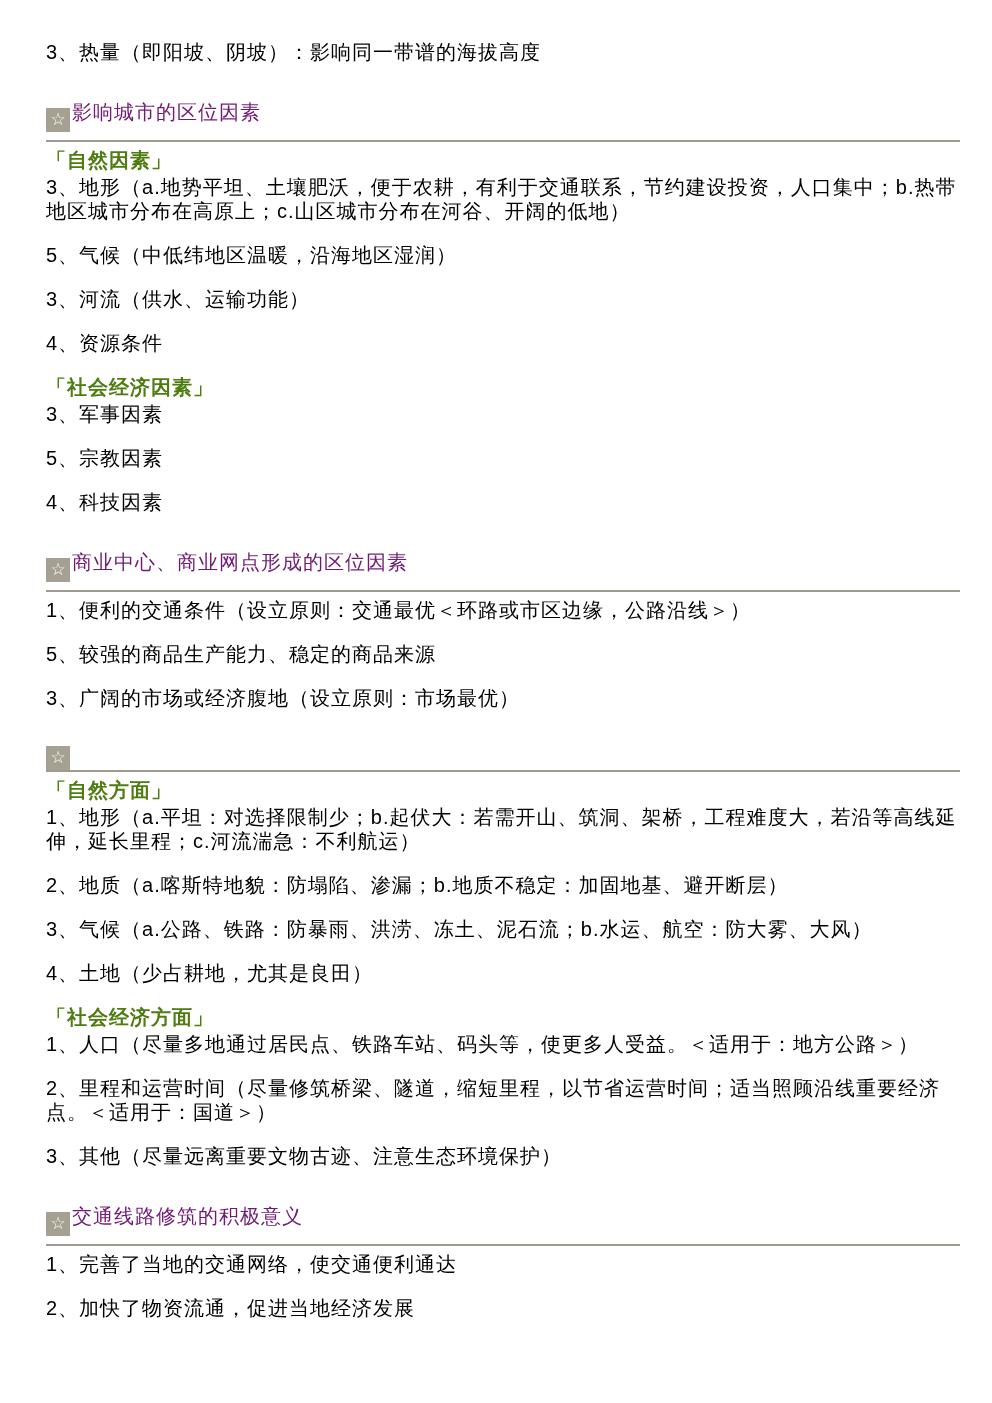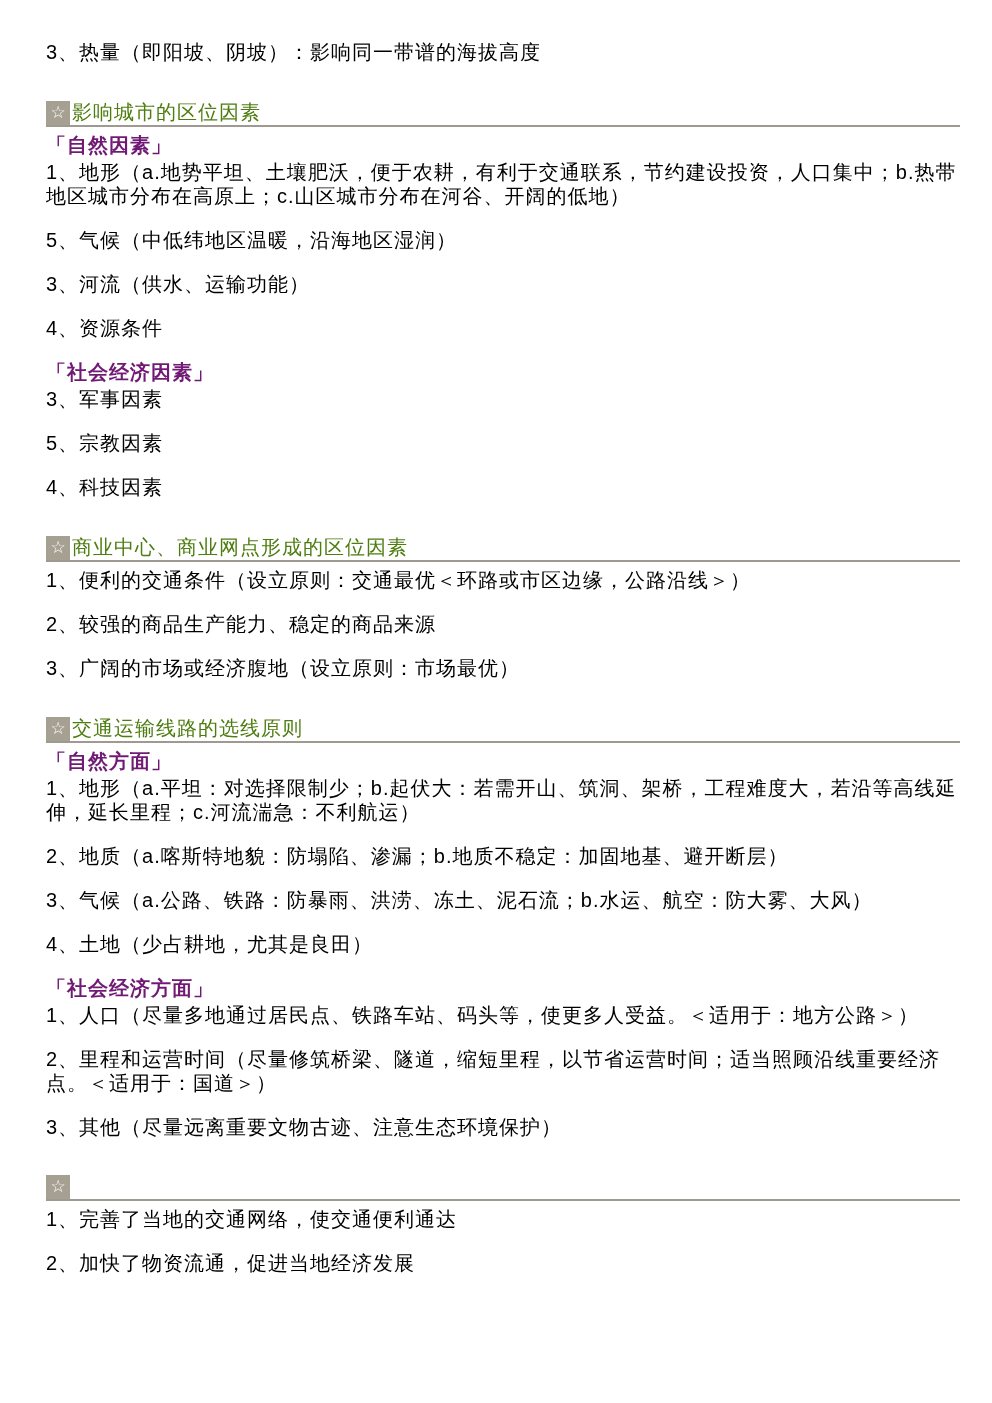--- a/index.html
+++ b/index.html
@@ -24,21 +24,21 @@
     letter-spacing: 1px;
     color: #000000;
     margin: 0 0 20px 0;
   }
   .subtitle {
     font-family: "Liberation Sans", sans-serif;
     font-size: 20px;
     line-height: 24px;
     letter-spacing: 1px;
     font-weight: bold;
-    color: #701a75;
+    color: #4d7c0f;
     margin: 0 0 3px 0;
   }
   .section-header {
     display: flex;
     align-items: center;
     gap: 2px;
     margin: 36px 0 6px 0;
     border-bottom: 2px solid #9f9a8f;
   }
   .star-box {
@@ -50,68 +50,68 @@
     font-size: 17px;
     line-height: 24px;
     text-align: center;
     display: inline-block;
   }
   .section-title {
     font-family: "Liberation Serif", serif;
     font-size: 20px;
     line-height: 24px;
     letter-spacing: 1px;
-    color: #4d7c0f;
-    padding-bottom: 1px;
+    color: #701a75;
+    padding-bottom: 16px;
   }
 </style>
 </head>
 <body>
 
 <div class="page">
 
   <p class="body-text">3、热量（即阳坡、阴坡）：影响同一带谱的海拔高度</p>
 
   <div class="section-header">
     <span class="star-box">☆</span>
     <span class="section-title">影响城市的区位因素</span>
   </div>
   <p class="subtitle">「自然因素」</p>
-  <p class="body-text">1、地形（a.地势平坦、土壤肥沃，便于农耕，有利于交通联系，节约建设投资，人口集中；b.热带地区城市分布在高原上；c.山区城市分布在河谷、开阔的低地）</p>
+  <p class="body-text">3、地形（a.地势平坦、土壤肥沃，便于农耕，有利于交通联系，节约建设投资，人口集中；b.热带地区城市分布在高原上；c.山区城市分布在河谷、开阔的低地）</p>
   <p class="body-text">5、气候（中低纬地区温暖，沿海地区湿润）</p>
   <p class="body-text">3、河流（供水、运输功能）</p>
   <p class="body-text">4、资源条件</p>
 
   <p class="subtitle">「社会经济因素」</p>
   <p class="body-text">3、军事因素</p>
   <p class="body-text">5、宗教因素</p>
   <p class="body-text">4、科技因素</p>
 
   <div class="section-header">
     <span class="star-box">☆</span>
     <span class="section-title">商业中心、商业网点形成的区位因素</span>
   </div>
   <p class="body-text">1、便利的交通条件（设立原则：交通最优＜环路或市区边缘，公路沿线＞）</p>
-  <p class="body-text">2、较强的商品生产能力、稳定的商品来源</p>
+  <p class="body-text">5、较强的商品生产能力、稳定的商品来源</p>
   <p class="body-text">3、广阔的市场或经济腹地（设立原则：市场最优）</p>
 
   <div class="section-header">
     <span class="star-box">☆</span>
-    <span class="section-title">交通运输线路的选线原则</span>
   </div>
   <p class="subtitle">「自然方面」</p>
   <p class="body-text">1、地形（a.平坦：对选择限制少；b.起伏大：若需开山、筑洞、架桥，工程难度大，若沿等高线延伸，延长里程；c.河流湍急：不利航运）</p>
   <p class="body-text">2、地质（a.喀斯特地貌：防塌陷、渗漏；b.地质不稳定：加固地基、避开断层）</p>
   <p class="body-text">3、气候（a.公路、铁路：防暴雨、洪涝、冻土、泥石流；b.水运、航空：防大雾、大风）</p>
   <p class="body-text">4、土地（少占耕地，尤其是良田）</p>
 
   <p class="subtitle">「社会经济方面」</p>
   <p class="body-text">1、人口（尽量多地通过居民点、铁路车站、码头等，使更多人受益。＜适用于：地方公路＞）</p>
   <p class="body-text">2、里程和运营时间（尽量修筑桥梁、隧道，缩短里程，以节省运营时间；适当照顾沿线重要经济点。＜适用于：国道＞）</p>
   <p class="body-text">3、其他（尽量远离重要文物古迹、注意生态环境保护）</p>
 
   <div class="section-header">
     <span class="star-box">☆</span>
+    <span class="section-title">交通线路修筑的积极意义</span>
   </div>
   <p class="body-text">1、完善了当地的交通网络，使交通便利通达</p>
   <p class="body-text">2、加快了物资流通，促进当地经济发展</p>
 
 </div>
 
 </body></html>

